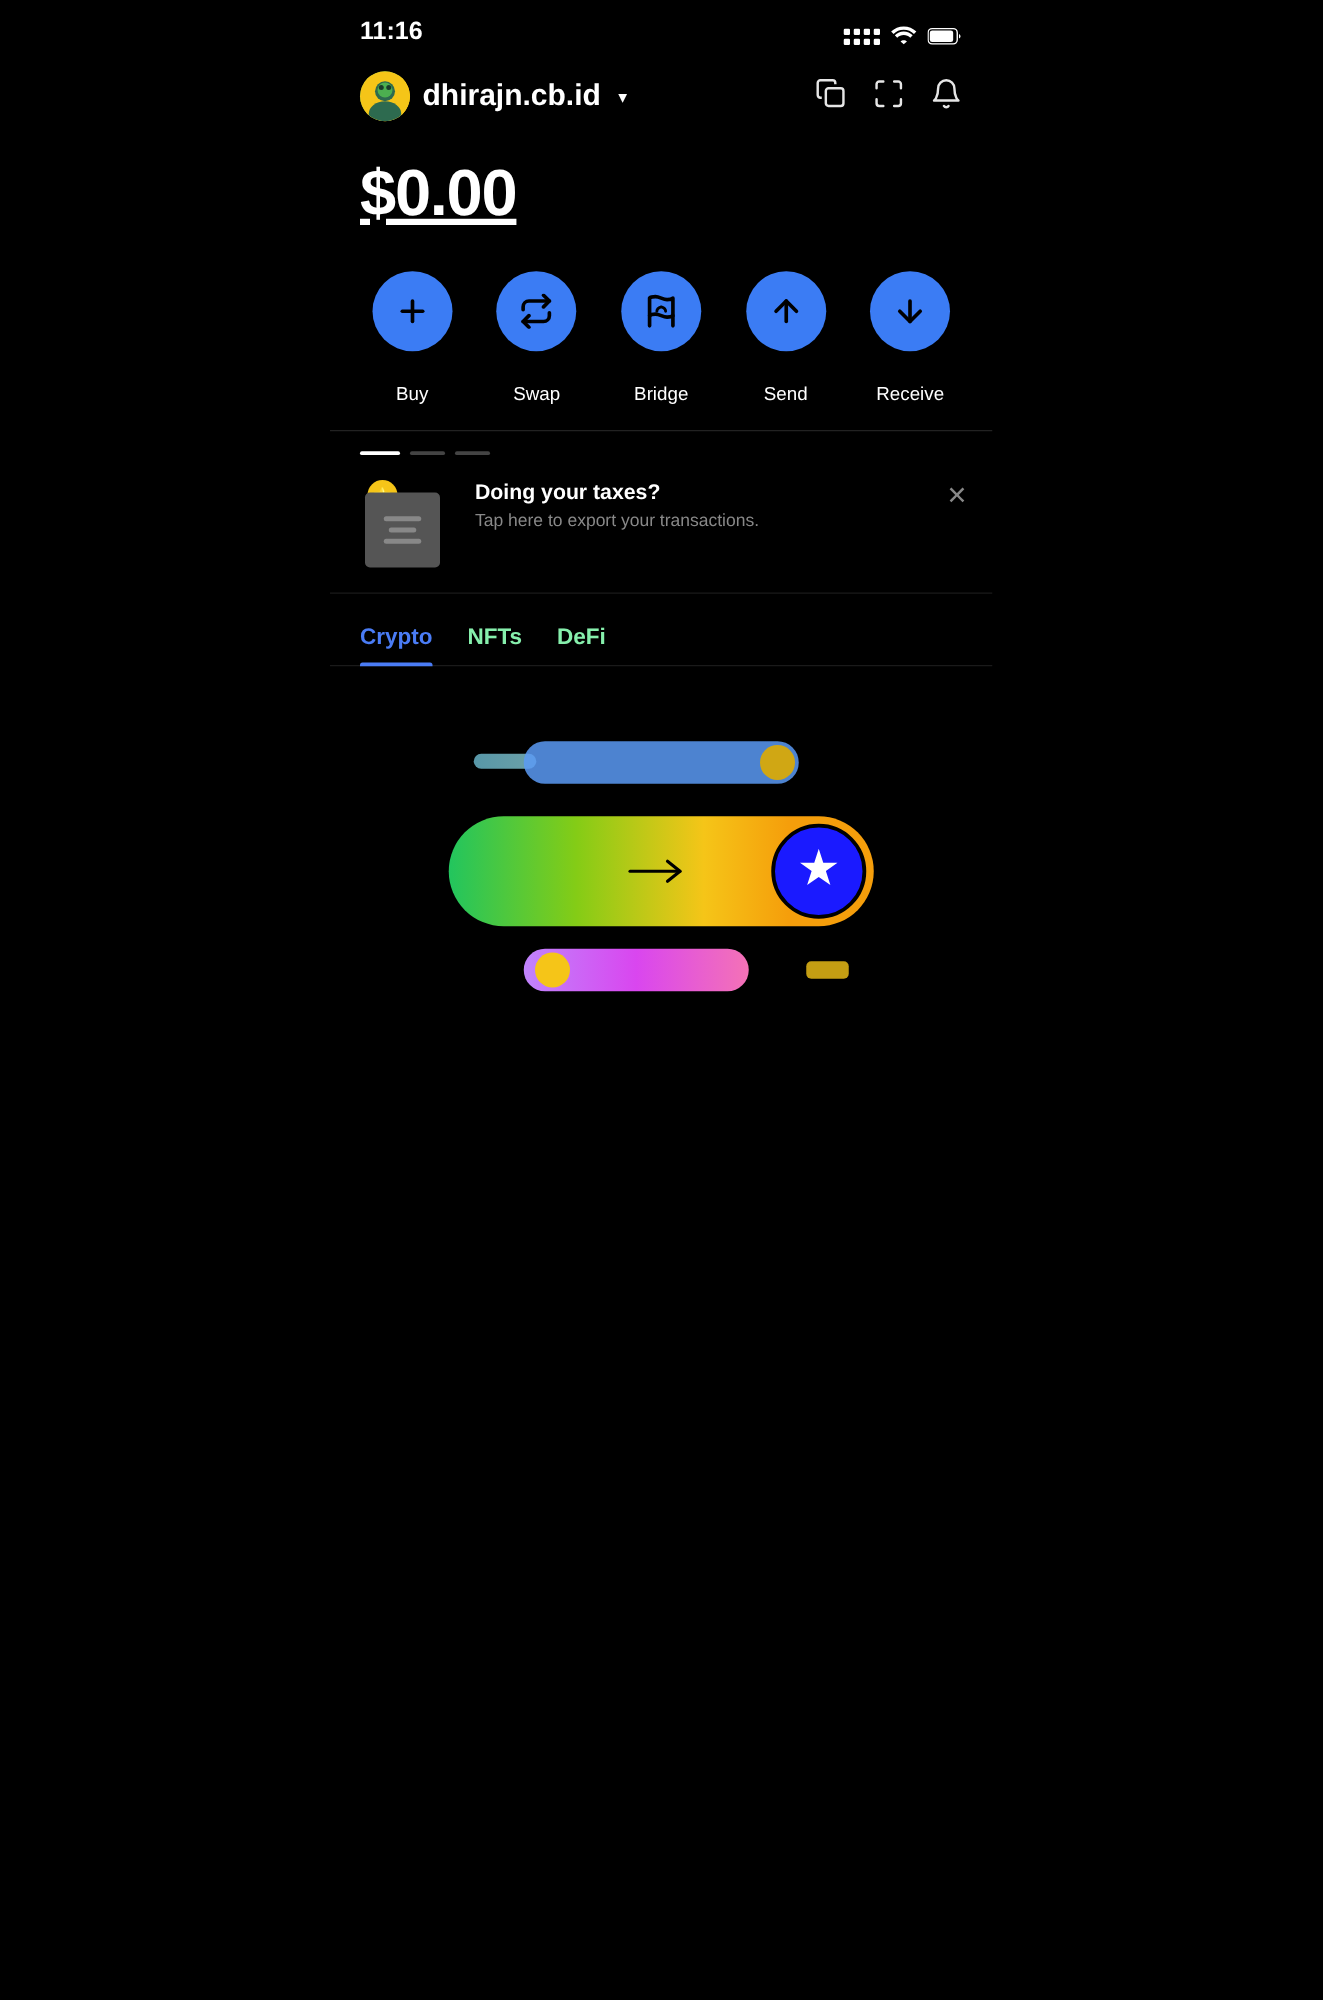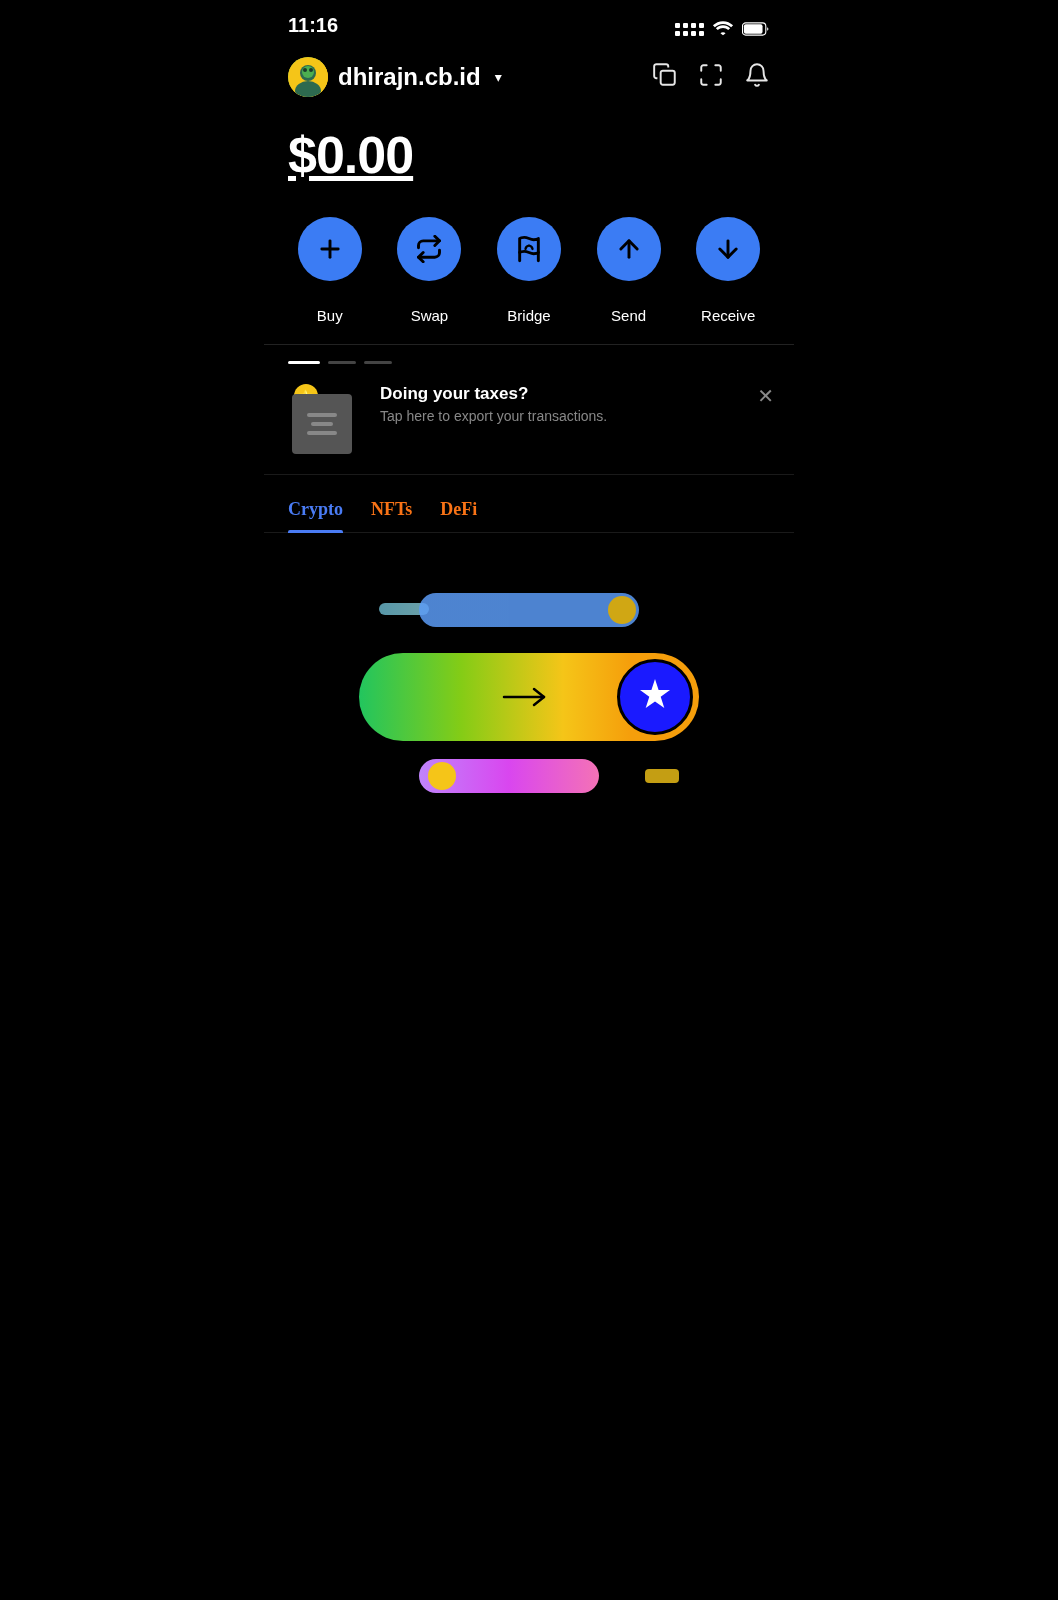--- a/index.html
+++ b/index.html
@@ -306,40 +306,39 @@
       display: flex;
       gap: 28px;
     }
 
     .tab-item {
       font-size: 18px;
       font-weight: 600;
       padding-bottom: 12px;
       cursor: pointer;
       position: relative;
-      font-family: Liberation Serif, serif;
     }
 
     .tab-item.active {
       color: #4A7CF5;
     }
 
     .tab-item.active::after {
       content: '';
       position: absolute;
       bottom: -1px;
       left: 0;
       right: 0;
       height: 3px;
       background: #4A7CF5;
       border-radius: 2px 2px 0 0;
     }
 
     .tab-item.inactive {
-      color: #f97316;
+      color: #86efac;
     }
 
     
     .crypto-content {
       padding: 40px 24px;
       display: flex;
       flex-direction: column;
       align-items: center;
     }
 

